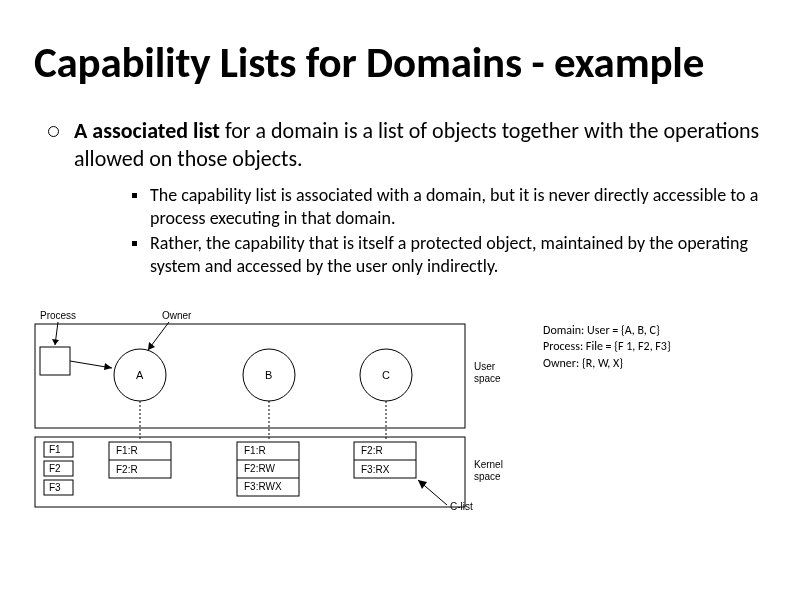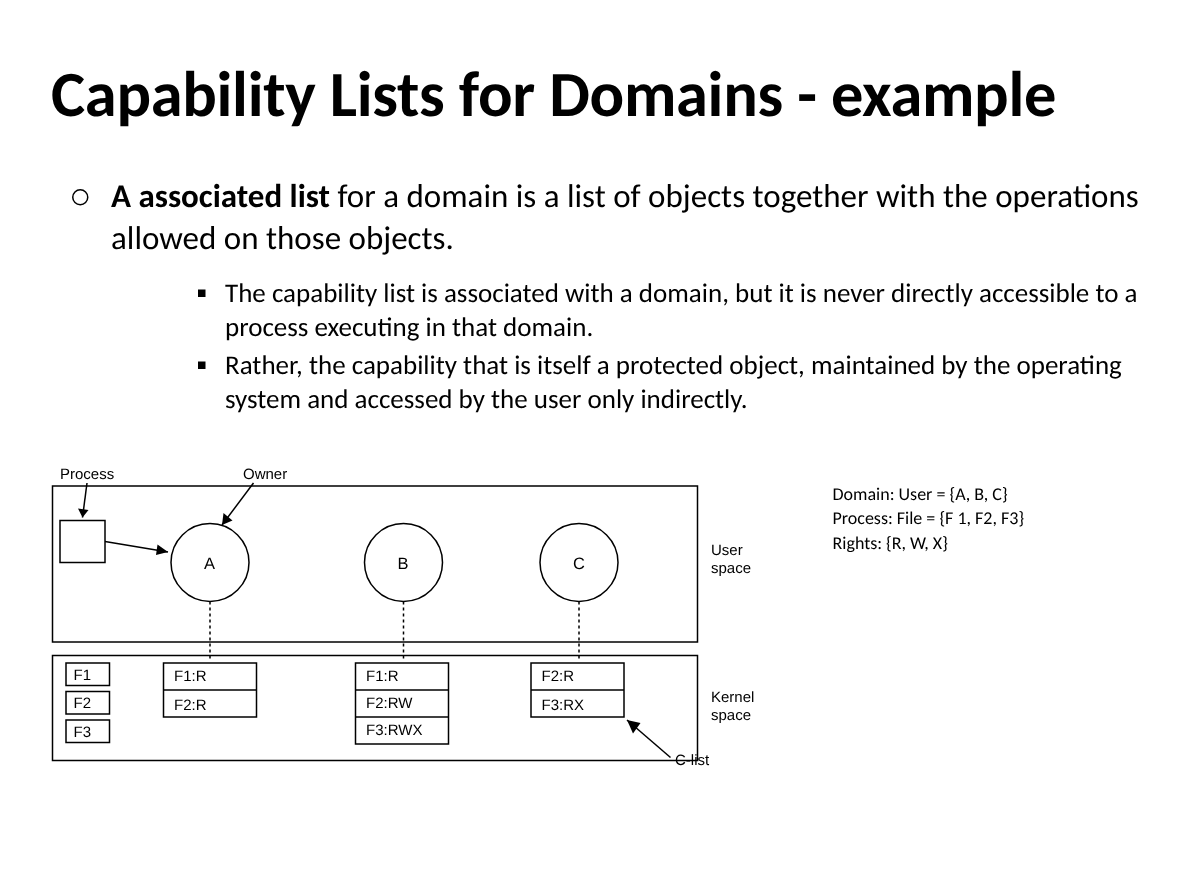--- a/index.html
+++ b/index.html
@@ -59,21 +59,21 @@
     position: absolute;
     left: 0;
     top: 9px;
     width: 5px;
     height: 5px;
     background: #000;
   }
   .lower {
     display: flex;
     align-items: flex-start;
-    gap: 36px;
+    gap: 24px;
     margin-top: 30px;
   }
   .diagram {
     flex: 0 0 485px;
   }
   .diagram svg {
     display: block;
     font-family: Arial, Helvetica, sans-serif;
   }
   .dbox {
@@ -167,15 +167,15 @@
 
       <line x1="413" y1="197" x2="384" y2="172" stroke="#000" stroke-width="1"></line>
       <polygon points="384,172 393,174 388,181" fill="#000"></polygon>
       <text x="416" y="202" class="dtext">C-list</text>
     </svg>
   </div>
 
   <div class="defn">
     <div>Domain: User = {A, B, C}</div>
     <div>Process: File = {F 1, F2, F3}</div>
-    <div>Rights: {R, W, X}</div>
+    <div>Owner: {R, W, X}</div>
   </div>
 </div>
 
 </body></html>

